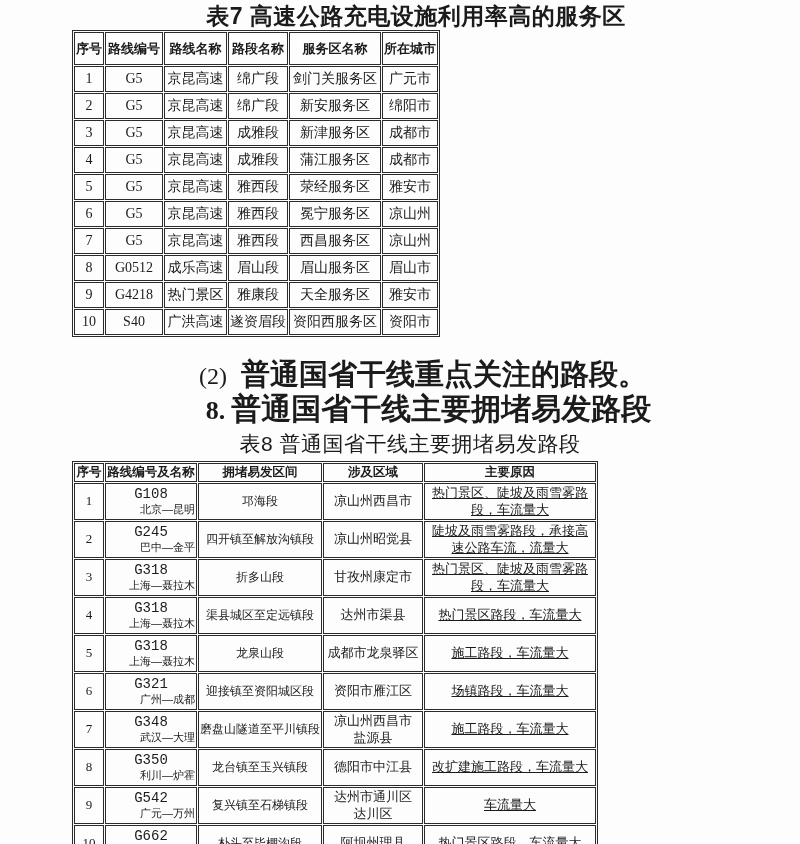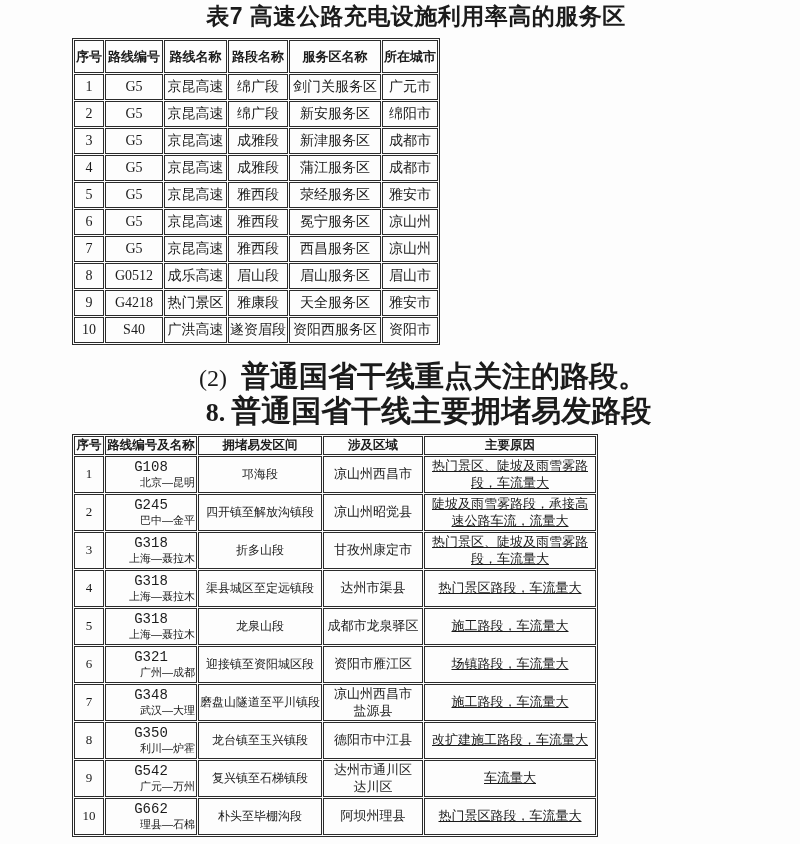--- a/index.html
+++ b/index.html
@@ -5,25 +5,25 @@
   html,body{margin:0;padding:0;}
   body{
     width:800px;height:844px;overflow:hidden;
     background:#fdfdfd;color:#1b1b1b;
     font-family:"Liberation Sans",sans-serif;
   }
   .page{width:800px;height:844px;position:relative;}
 
   
   .t7-caption{
-    padding-left:32px;margin-top:3px;margin-bottom:9px;
+    padding-left:32px;margin-top:3px;margin-bottom:1px;
     text-align:center;font-size:23px;line-height:26px;font-weight:bold;
     letter-spacing:0.5px;
   }
-  .h1{padding-left:46px;margin-top:14px;text-align:center;font-size:29px;line-height:34px;font-weight:bold;white-space:nowrap;}
+  .h1{padding-left:46px;margin-top:20px;text-align:center;font-size:29px;line-height:34px;font-weight:bold;white-space:nowrap;}
   .h1 .marker{font-family:"Liberation Serif",serif;font-weight:normal;font-size:24px;margin-right:14px;}
   .h2{padding-left:57px;margin-top:0;text-align:center;font-size:30px;line-height:32px;font-weight:bold;white-space:nowrap;}
   .h2 .marker{font-family:"Liberation Serif",serif;font-size:26px;margin-right:6px;}
   .t8-caption{
     padding-left:20px;margin-top:4px;
     text-align:center;font-size:21px;line-height:25px;font-weight:normal;
     letter-spacing:0.5px;
   }
 
   
@@ -169,20 +169,21 @@
   </table>
 
   <div class="h1">
     <span class="marker">(2)</span><span>普通国省干线重点关注的路段。</span>
   </div>
 
   <div class="h2">
     <span class="marker">8.</span><span>普通国省干线主要拥堵易发路段</span>
   </div>
 
+  <div class="t8-caption">表8 普通国省干线主要拥堵易发路段</div>
 
   <table class="t8">
     <colgroup>
       <col style="width:30px">
         <col style="width:92px">
         <col style="width:123px">
       <col style="width:100px">
         <col style="width:172px">
     </colgroup>
     <thead>

